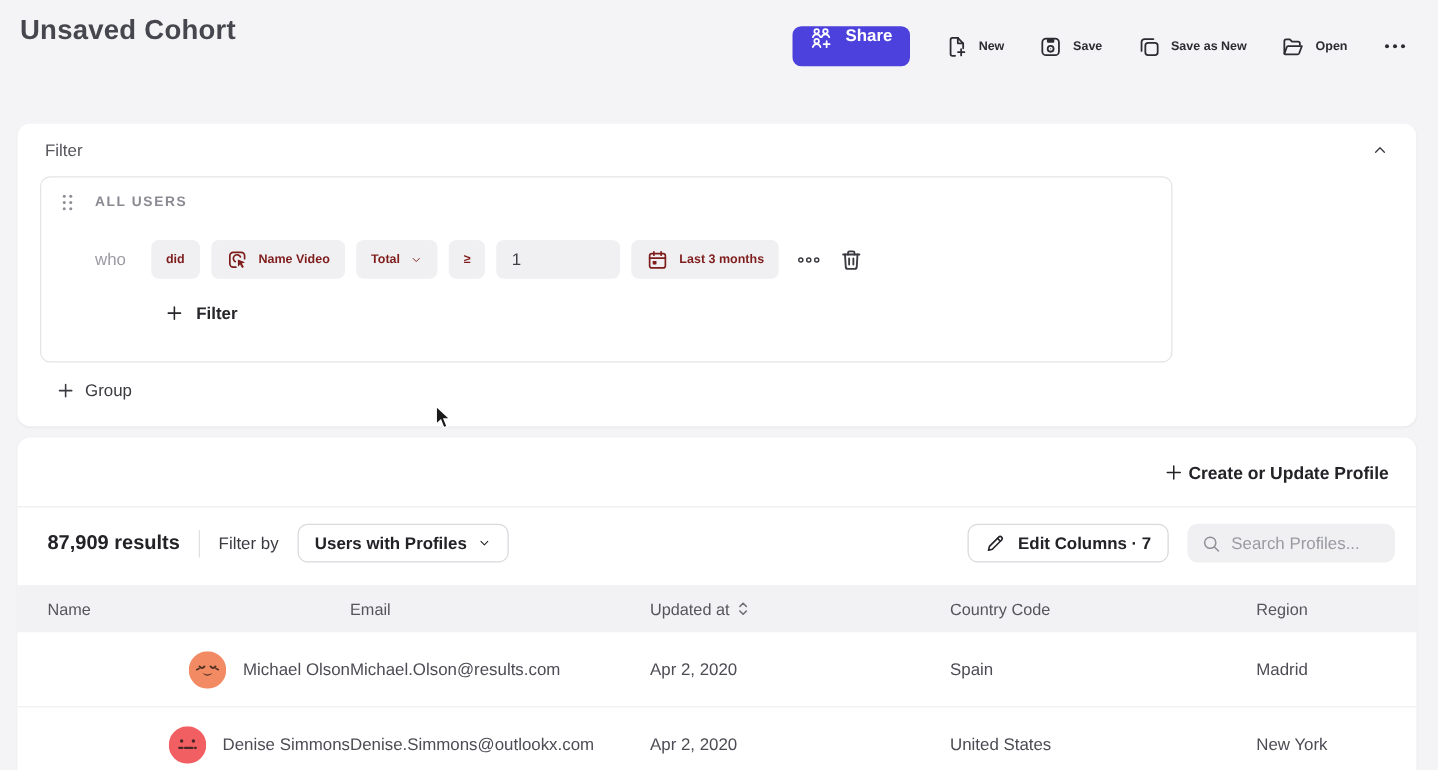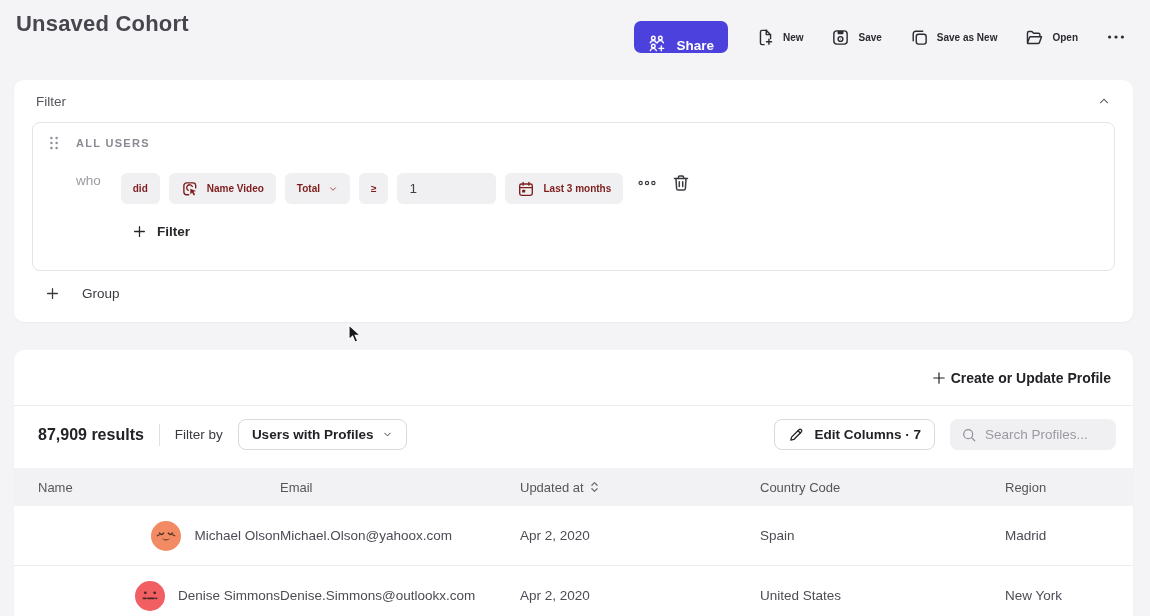--- a/index.html
+++ b/index.html
@@ -6,47 +6,47 @@
   html,body { width:1150px; height:616px; }
   body { font-family:"Liberation Sans", sans-serif; background:var(--page-bg,#f4f4f6); overflow:hidden; }
   .screen { position:relative; width:1150px; height:616px; }
 
   svg { display:block; }
   .ic { stroke:currentColor; fill:none; stroke-width:1.5; stroke-linecap:round; stroke-linejoin:round; }
 
   
   .page-title { position:absolute; left:16px; top:11px; font-size:22px; font-weight:700; color:#46464e; letter-spacing:.2px; }
   .toolbar { position:absolute; top:21px; right:24px; height:32px; display:flex; align-items:center; gap:28px; }
-  .btn-share { display:flex; align-items:flex-end; gap:9px; height:32px; padding:0 14px; background:var(--accent,#4c41dc); color:#fff; border:none; border-radius:7px; font-family:inherit; font-size:13.5px; font-weight:700; cursor:pointer; }
+  .btn-share { display:flex; align-items:flex-start; gap:9px; height:32px; padding:0 14px; background:var(--accent,#4c41dc); color:#fff; border:none; border-radius:7px; font-family:inherit; font-size:13.5px; font-weight:700; cursor:pointer; }
   .tool-btn { display:flex; align-items:center; gap:8px; background:none; border:none; padding:0; font-family:inherit; font-size:10px; font-weight:700; color:#2b2b31; cursor:pointer; }
   .tool-btn svg, .btn-share svg { width:19px; height:19px; }
   .dots-btn { background:none; border:none; color:#2b2b31; padding:0; cursor:pointer; }
 
   
-  .filter-card { position:absolute; left:14px; top:80px; width:1119px; height:242px; background:#fff; border-radius:10px; box-shadow:0 1px 2px rgba(25,25,50,.04); }
+  .filter-card { position:absolute; left:14px; top:99px; width:1119px; height:242px; background:#fff; border-radius:10px; box-shadow:0 1px 2px rgba(25,25,50,.04); }
   .filter-card-header { position:absolute; left:0; right:0; top:0; height:42px; display:flex; align-items:center; justify-content:space-between; padding:0 22px; }
   .filter-title { font-size:13.5px; color:#55555c; }
   .collapse-btn { background:none; border:none; color:#3a3a41; padding:0; cursor:pointer; }
 
-  .group-card { position:absolute; left:18px; top:42px; width:1083px; height:149px; border:1px solid #e4e4e8; border-radius:8px; background:#fff; }
+  .group-card { position:absolute; left:18px; top:42px; width:906px; height:149px; border:1px solid #e4e4e8; border-radius:8px; background:#fff; }
   .group-header { position:absolute; left:16px; top:13px; display:flex; align-items:center; gap:17px; }
   .drag-handle { color:#8d8d95; cursor:grab; }
   .group-label { font-size:11px; font-weight:700; letter-spacing:1.3px; color:#8a8a92; }
 
-  .clause-row { position:absolute; left:43px; top:50px; display:flex; align-items:flex-start; gap:9px; height:31px; }
+  .clause-row { position:absolute; left:43px; top:50px; display:flex; align-items:center; gap:9px; height:31px; }
   .who { font-size:13.5px; color:#9b9ba3; margin-right:11px; }
   .chip { display:flex; align-items:center; gap:8px; height:31px; background:var(--chip-bg,#f0f0f2); border:none; border-radius:6px; padding:0 12px; font-family:inherit; font-size:10px; font-weight:700; color:#7f1d1d; cursor:pointer; }
   .chip svg { width:18px; height:18px; }
   .chip .chev { width:10px; height:10px; }
   .chip-input { width:99px; height:31px; background:var(--chip-bg,#f0f0f2); border:none; border-radius:6px; padding:0 12px; font-family:inherit; font-size:13.5px; color:#3f3f46; }
   .icon-btn { background:none; border:none; color:#3a3a41; padding:0; margin-left:5px; cursor:pointer; }
   .icon-btn svg { width:20px; height:20px; }
 
   .add-filter-btn { position:absolute; left:99px; top:101px; display:flex; align-items:center; gap:10px; background:none; border:none; font-family:inherit; font-size:13.5px; font-weight:700; color:#26262b; cursor:pointer; }
-  .add-group-btn { position:absolute; left:31px; top:206px; display:flex; align-items:center; gap:22px; background:none; border:none; font-family:inherit; font-size:13.5px; color:#3a3a41; cursor:pointer; }
+  .add-group-btn { position:absolute; left:31px; top:206px; display:flex; align-items:center; gap:8px; background:none; border:none; font-family:inherit; font-size:13.5px; color:#3a3a41; cursor:pointer; }
   .plus-ic { width:15px; height:15px; stroke-width:1.7; }
 
   
   .results-card { position:absolute; left:14px; top:350px; width:1119px; height:280px; background:#fff; border-radius:10px 10px 0 0; box-shadow:0 1px 2px rgba(25,25,50,.04); }
   .create-row { height:56px; border-bottom:1px solid #ededf0; position:relative; }
   .create-btn { position:absolute; right:22px; top:50%; transform:translateY(-50%); display:flex; align-items:center; gap:4px; background:none; border:none; font-family:inherit; font-size:14px; font-weight:700; color:#222227; cursor:pointer; }
 
   .results-bar { height:57px; display:flex; align-items:center; padding:0 17px 0 24px; gap:15px; }
   .results-count { font-size:16px; font-weight:700; color:#222227; white-space:nowrap; }
   .vdivider { width:1px; height:22px; background:#e0e0e4; }
@@ -325,21 +325,21 @@
     <div class="table-row">
       <span class="name-cell">
         <svg class="avatar" viewBox="0 0 30 30">
           <circle cx="15" cy="15" r="15" fill="#F28A63"></circle>
           <path d="M8.6 12.1q2 2.6 4 0M17.4 12.1q2 2.6 4 0" stroke="#4f3222" stroke-width="1.5" fill="none" stroke-linecap="round"></path>
           <path d="M10.8 17.2q4.2 4.8 8.4 0q-4.2 2.6-8.4 0z" fill="#4f3222"></path>
           <path d="M6.3 14.8l2-1M21.7 13.8l2 1" stroke="#4f3222" stroke-width="1.2" fill="none" stroke-linecap="round"></path>
         </svg>
         <span>Michael Olson</span>
       </span>
-      <span>Michael.Olson@yahoox.com</span>
+      <span>Michael.Olson@results.com</span>
       <span>Apr 2, 2020</span>
       <span>Spain</span>
       <span>Madrid</span>
     </div>
 
     <div class="table-row">
       <span class="name-cell">
         <svg class="avatar" viewBox="0 0 30 30">
           <circle cx="15" cy="15" r="15" fill="#F15F62"></circle>
           <circle cx="10.3" cy="11.8" r="1.4" fill="#4a2626"></circle>

